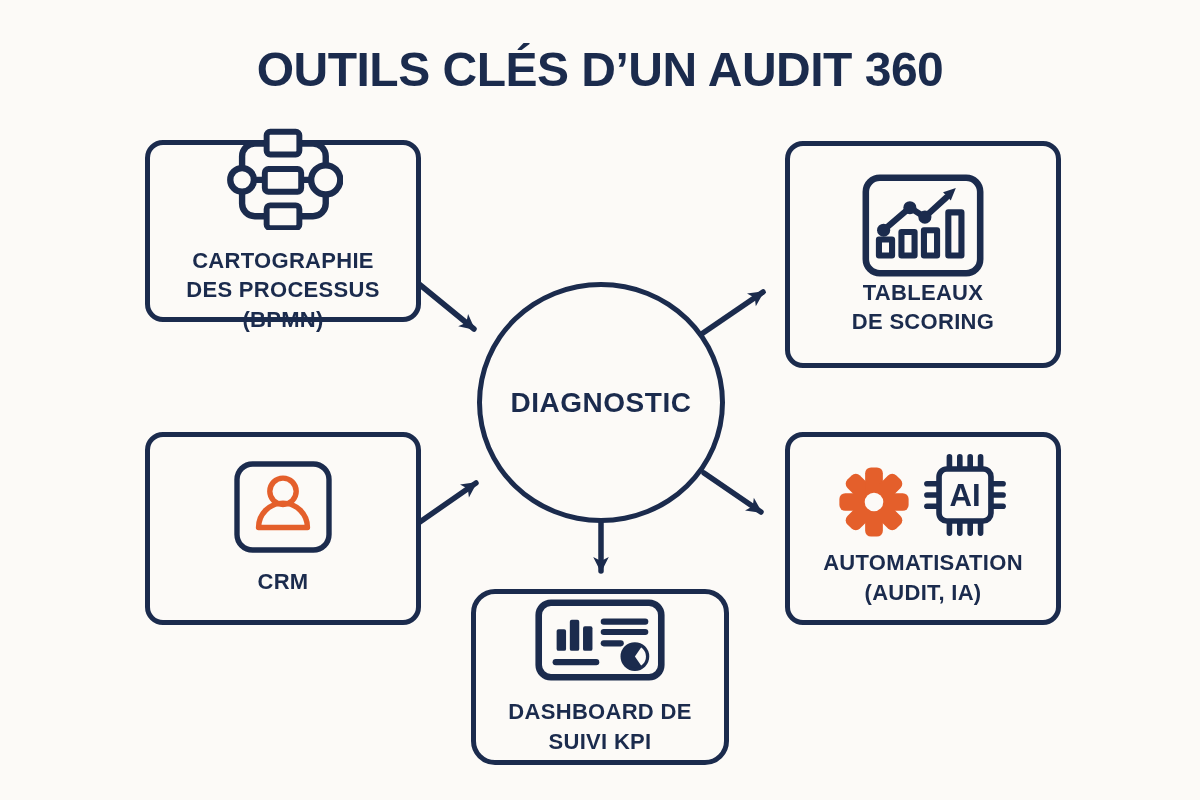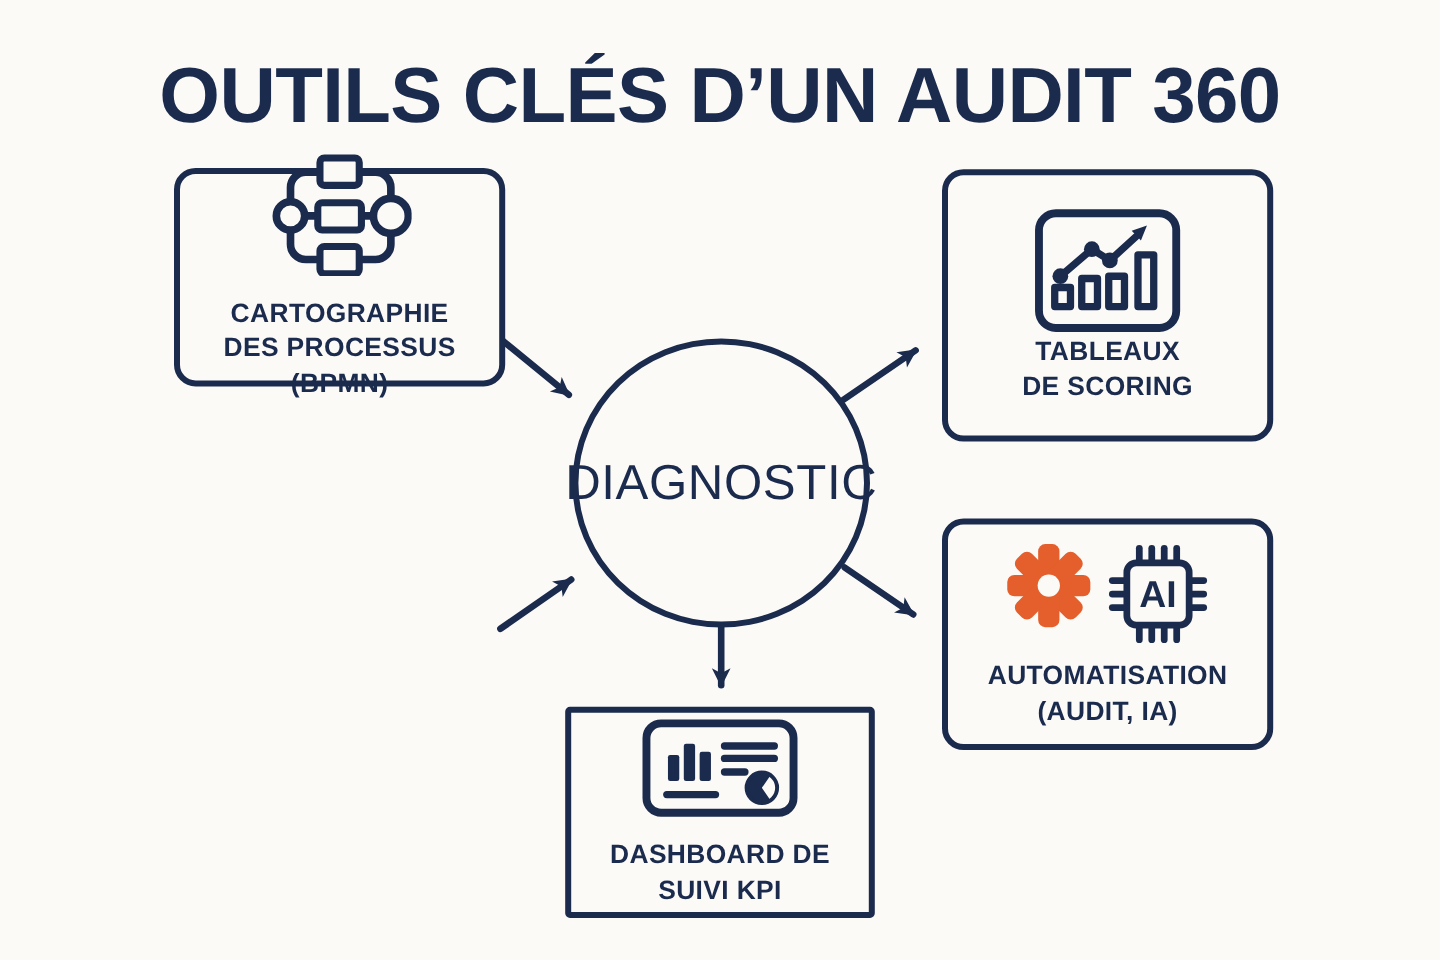--- a/index.html
+++ b/index.html
@@ -7,43 +7,43 @@
     --navy:#1b2b4d;
     --orange:#e45f2b;
   }
   html,body{margin:0;padding:0;background:var(--bg);}
   .canvas{
     position:relative;width:1200px;height:800px;background:var(--bg);
     font-family:"Liberation Sans",sans-serif;overflow:hidden;
   }
   .title{
     position:absolute;top:42px;left:0;width:100%;margin:0;text-align:center;
-    font-size:65px;font-weight:700;letter-spacing:-0.5px;color:var(--navy);
+    font-size:48px;font-weight:700;letter-spacing:-0.5px;color:var(--navy);
   }
   .node{
     position:absolute;box-sizing:border-box;border:5px solid var(--navy);
     border-radius:18px;background:var(--bg);
     display:flex;flex-direction:column;align-items:center;justify-content:center;
   }
   .node-label{
     font-weight:700;color:var(--navy);font-size:22px;line-height:1.32;
     text-align:center;white-space:pre-line;letter-spacing:0.3px;
   }
   .n-bpmn   {left:145px;top:140px;width:276px;height:182px;gap:16px;}
   .n-scoring{left:785px;top:141px;width:276px;height:227px;gap:0;}
   .n-crm    {left:145px;top:432px;width:276px;height:193px;gap:14px;}
   .n-auto   {left:785px;top:432px;width:276px;height:193px;gap:8px;}
-  .n-dash   {left:471px;top:589px;width:258px;height:176px;gap:14px;border-radius:4px;}
-  .icon-row{display:flex;align-items:flex-start;gap:8px;}
+  .n-dash   {left:471px;top:589px;width:258px;height:176px;gap:14px;border-radius:24px;}
+  .icon-row{display:flex;align-items:flex-end;gap:8px;}
   .center-circle{
     position:absolute;left:477px;top:282px;width:248px;height:241px;box-sizing:border-box;
     border:5px solid var(--navy);border-radius:50%;background:var(--bg);
     display:flex;align-items:center;justify-content:center;
   }
-  .center-label{font-size:41px;font-weight:400;color:var(--navy);letter-spacing:0.5px;}
+  .center-label{font-size:28px;font-weight:700;color:var(--navy);letter-spacing:0.5px;}
   .arrows{position:absolute;left:0;top:0;pointer-events:none;}
   .icon{display:block;line-height:0;}
 
   
   .sN {stroke:var(--navy);stroke-width:7;fill:none;stroke-linecap:round;stroke-linejoin:round;}
   .sN6{stroke:var(--navy);stroke-width:6.5;fill:none;stroke-linecap:round;stroke-linejoin:round;}
   .sN5{stroke:var(--navy);stroke-width:5.5;fill:none;stroke-linejoin:round;}
   .sN4{stroke:var(--navy);stroke-width:3.5;fill:none;}
   .sO5{stroke:var(--orange);stroke-width:5.5;fill:none;stroke-linejoin:round;}
   .fN {fill:var(--navy);stroke:none;}
@@ -105,20 +105,30 @@
       </svg>
     </span>
     <div class="node-label">TABLEAUX
 DE SCORING</div>
   </div>
 
   <div class="center-circle">
     <span class="center-label">DIAGNOSTIC</span>
   </div>
 
+  <div class="node n-crm">
+    <span class="icon">
+      <svg viewBox="0 0 100 94" width="98" height="92">
+        <rect x="3" y="3" width="94" height="88" rx="16" class="sN5"></rect>
+        <circle cx="50" cy="31" r="13.5" class="sO5"></circle>
+        <path d="M25,68 A25,25 0 0 1 75,68 Z" class="sO5"></path>
+      </svg>
+    </span>
+    <div class="node-label">CRM</div>
+  </div>
 
   <div class="node n-auto">
     <div class="icon-row">
       <span class="icon">
         <svg viewBox="0 0 90 90" width="76" height="76">
           <g class="fO" transform="translate(45,45)">
             <rect x="-41" y="-10.5" width="82" height="21" rx="7"></rect>
             <rect x="-41" y="-10.5" width="82" height="21" rx="7" transform="rotate(45)"></rect>
             <rect x="-41" y="-10.5" width="82" height="21" rx="7" transform="rotate(90)"></rect>
             <rect x="-41" y="-10.5" width="82" height="21" rx="7" transform="rotate(135)"></rect>

